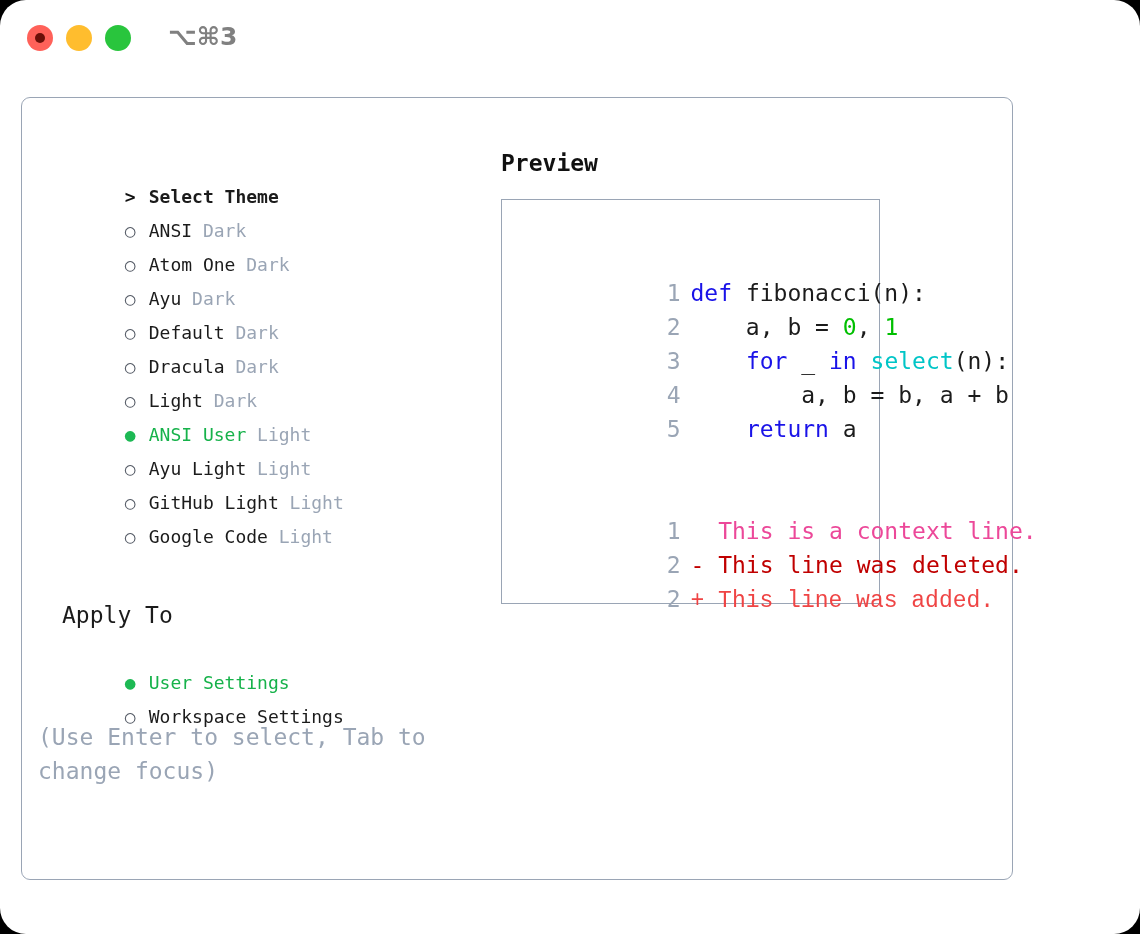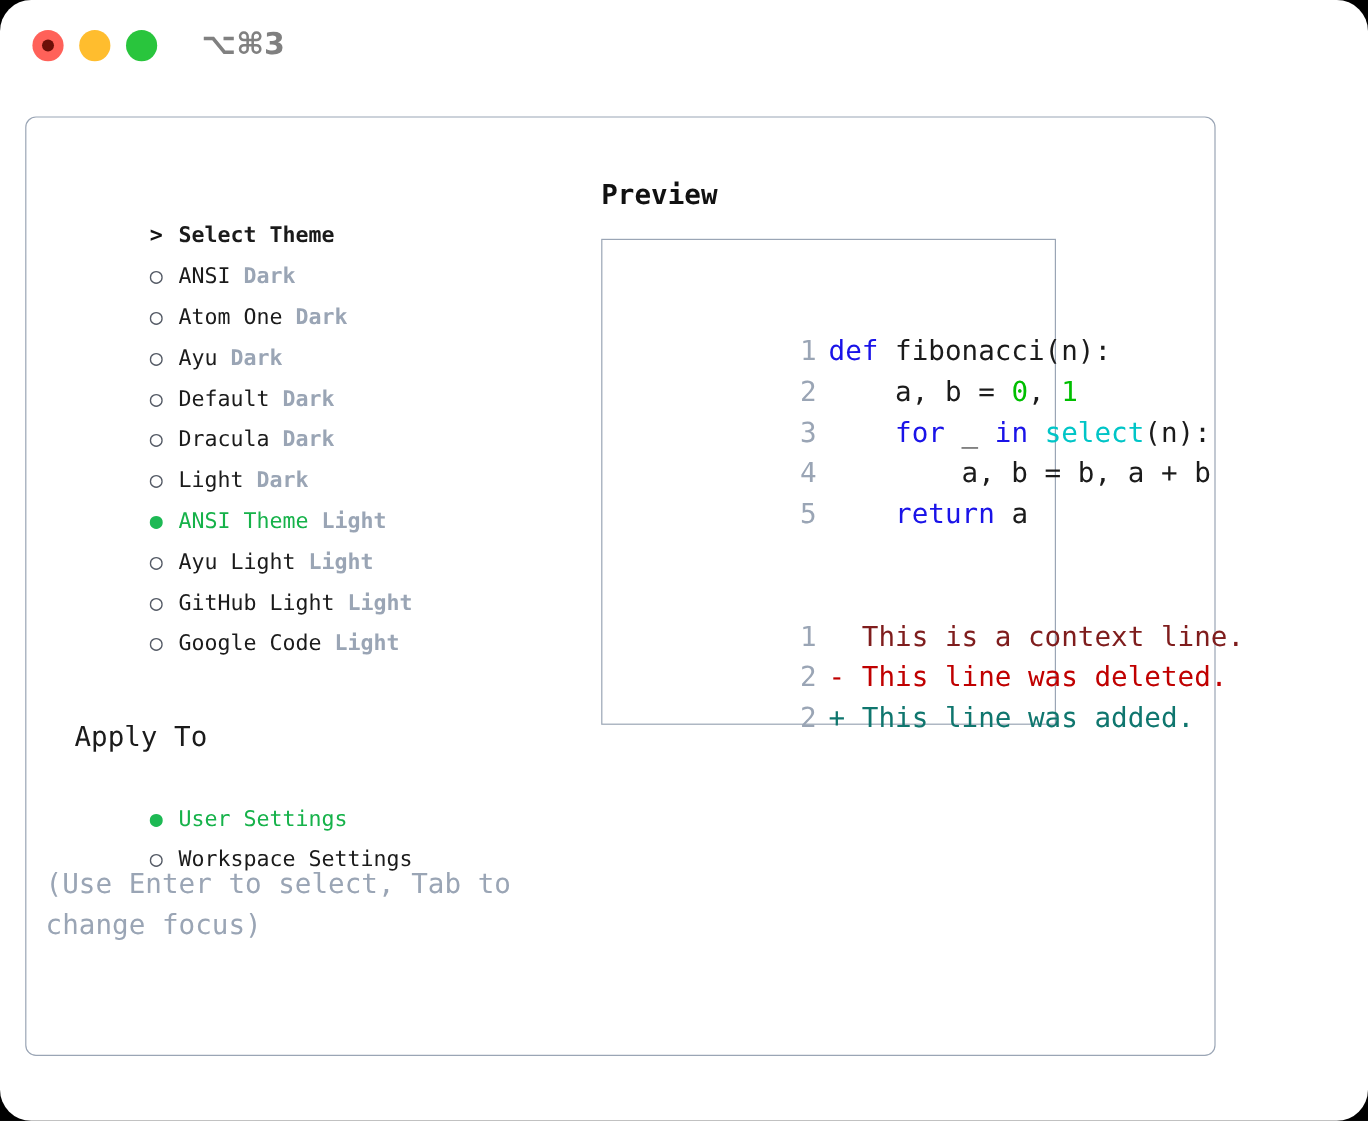--- a/index.html
+++ b/index.html
@@ -99,21 +99,21 @@
     color: #555b66;
   }
   .row.heading {
     font-weight: bold;
     color: #111111;
   }
   .row.heading .bullet { color: #111111; font-weight: bold; }
   .row.selected .bullet { color: #1db954; }
   .row.selected .label { color: #16b24a; }
   .row .label { color: #1b1b1b; }
-  .row .variant { color: #9aa5b5; font-weight: bold; }
+  .row .variant { color: #9aa5b5; }
   .row.selected .variant { color: #9aa5b5; }
 
   .spacer { height: 34px; }
 
   .section-title {
     height: 34px;
     line-height: 34px;
     font-size: 23px;
     color: #1b1b1b;
     white-space: pre;
@@ -165,23 +165,23 @@
   .ln {
     display: inline-block;
     width: 22px;
     text-align: right;
     color: #9aa5b5;
     margin-right: 10px;
   }
   .kw   { color: #1a13e8; }
   .fn   { color: #00c5c7; }
   .num  { color: #00bf00; }
-  .ctx  { color: #7f1d1d; }
+  .ctx  { color: #ec4899; }
   .del  { color: #c00000; }
-  .add  { color: #0f766e; }
+  .add  { color: #ef4444; font-family: Liberation Mono, monospace; }
   .gap  { height: 34px; }
 </style>
 </head>
 <body>
 
 <div class="window">
 
   <div class="titlebar">
     <div class="lights">
       <span class="light red"></span>
@@ -217,21 +217,21 @@
 
       <div class="row">
         <span class="bullet">○</span><span class="label">Dracula</span><span class="variant"> </span><span class="variant">Dark</span>
       </div>
 
       <div class="row">
         <span class="bullet">○</span><span class="label">Light</span><span class="variant"> </span><span class="variant">Dark</span>
       </div>
 
       <div class="row selected">
-        <span class="bullet">●</span><span class="label">ANSI Theme</span><span class="variant"> </span><span class="variant">Light</span>
+        <span class="bullet">●</span><span class="label">ANSI User</span><span class="variant"> </span><span class="variant">Light</span>
       </div>
 
       <div class="row">
         <span class="bullet">○</span><span class="label">Ayu Light</span><span class="variant"> </span><span class="variant">Light</span>
       </div>
 
 
       <div class="row">
         <span class="bullet">○</span><span class="label">GitHub Light</span><span class="variant"> </span><span class="variant">Light</span>
       </div>

